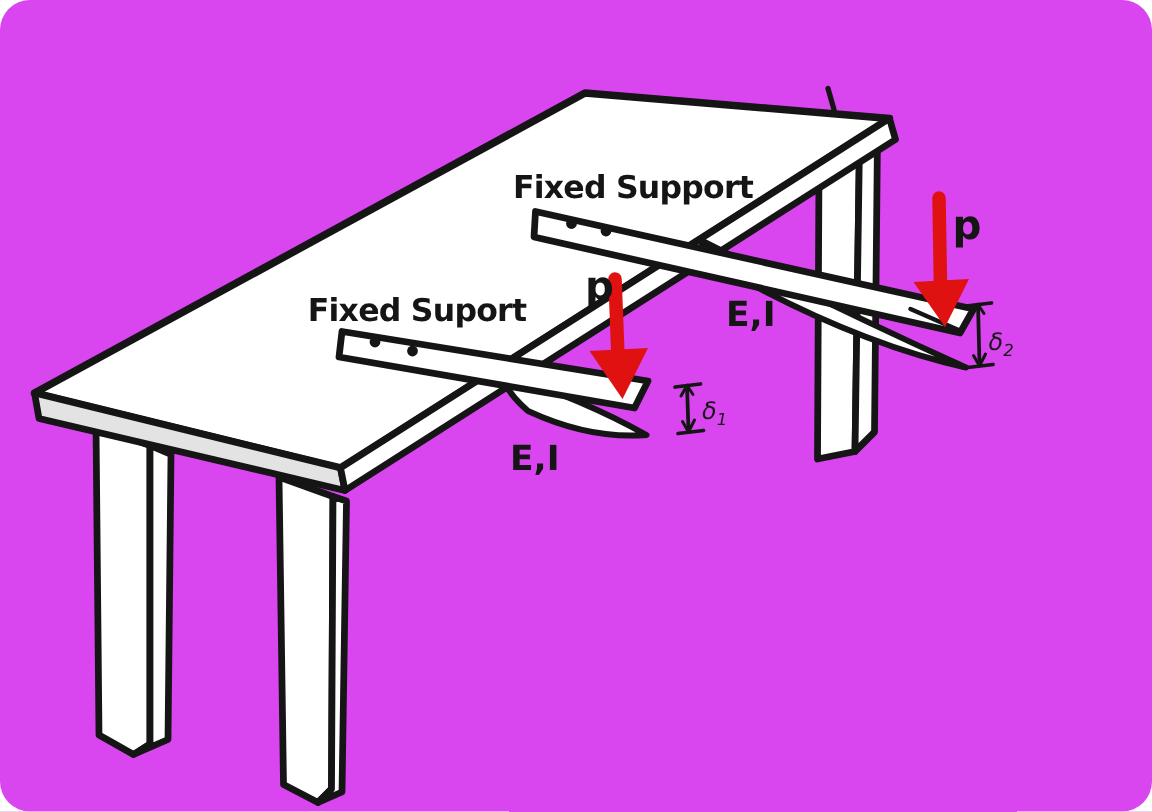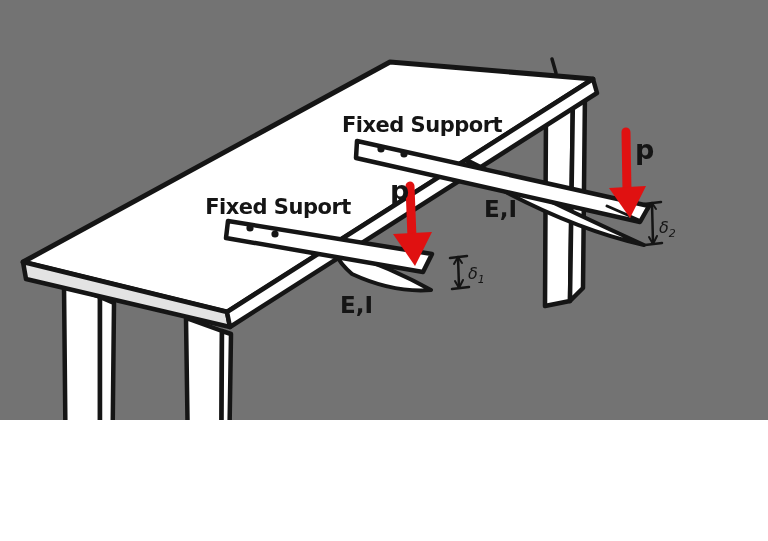--- a/index.html
+++ b/index.html
@@ -1,16 +1,16 @@
 <!DOCTYPE html>
 <html><head>
 <meta charset="utf-8">
 <style>
   html,body{margin:0;padding:0;background:#ffffff;}
-  .stage{width:768px;height:420px;position:relative;background:#737373;overflow:hidden;}
+  .stage{width:768px;height:541px;position:relative;background:#d946ef;overflow:hidden;border-radius:20px;}
   svg{display:block;}
   text{font-family:"DejaVu Sans","Liberation Sans",sans-serif;fill:#151515;}
   .lbl{font-weight:bold;}
   .ink{stroke:#151515;stroke-linejoin:round;stroke-linecap:round;}
   .fillw{fill:#ffffff;}
   .nofill{fill:none;}
 </style>
 </head>
 <body>
 

